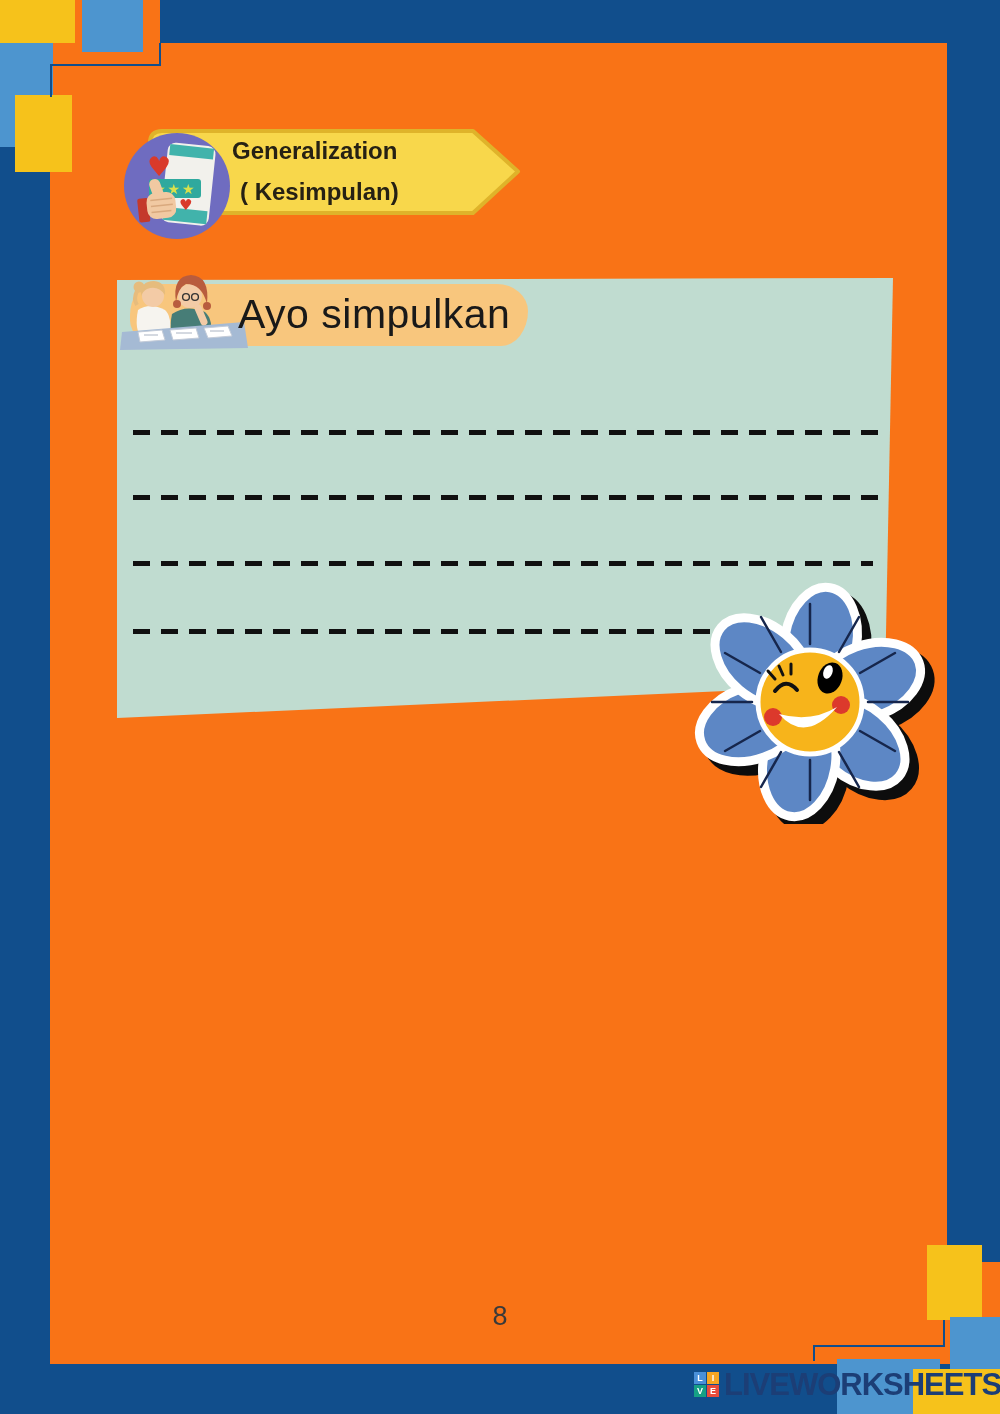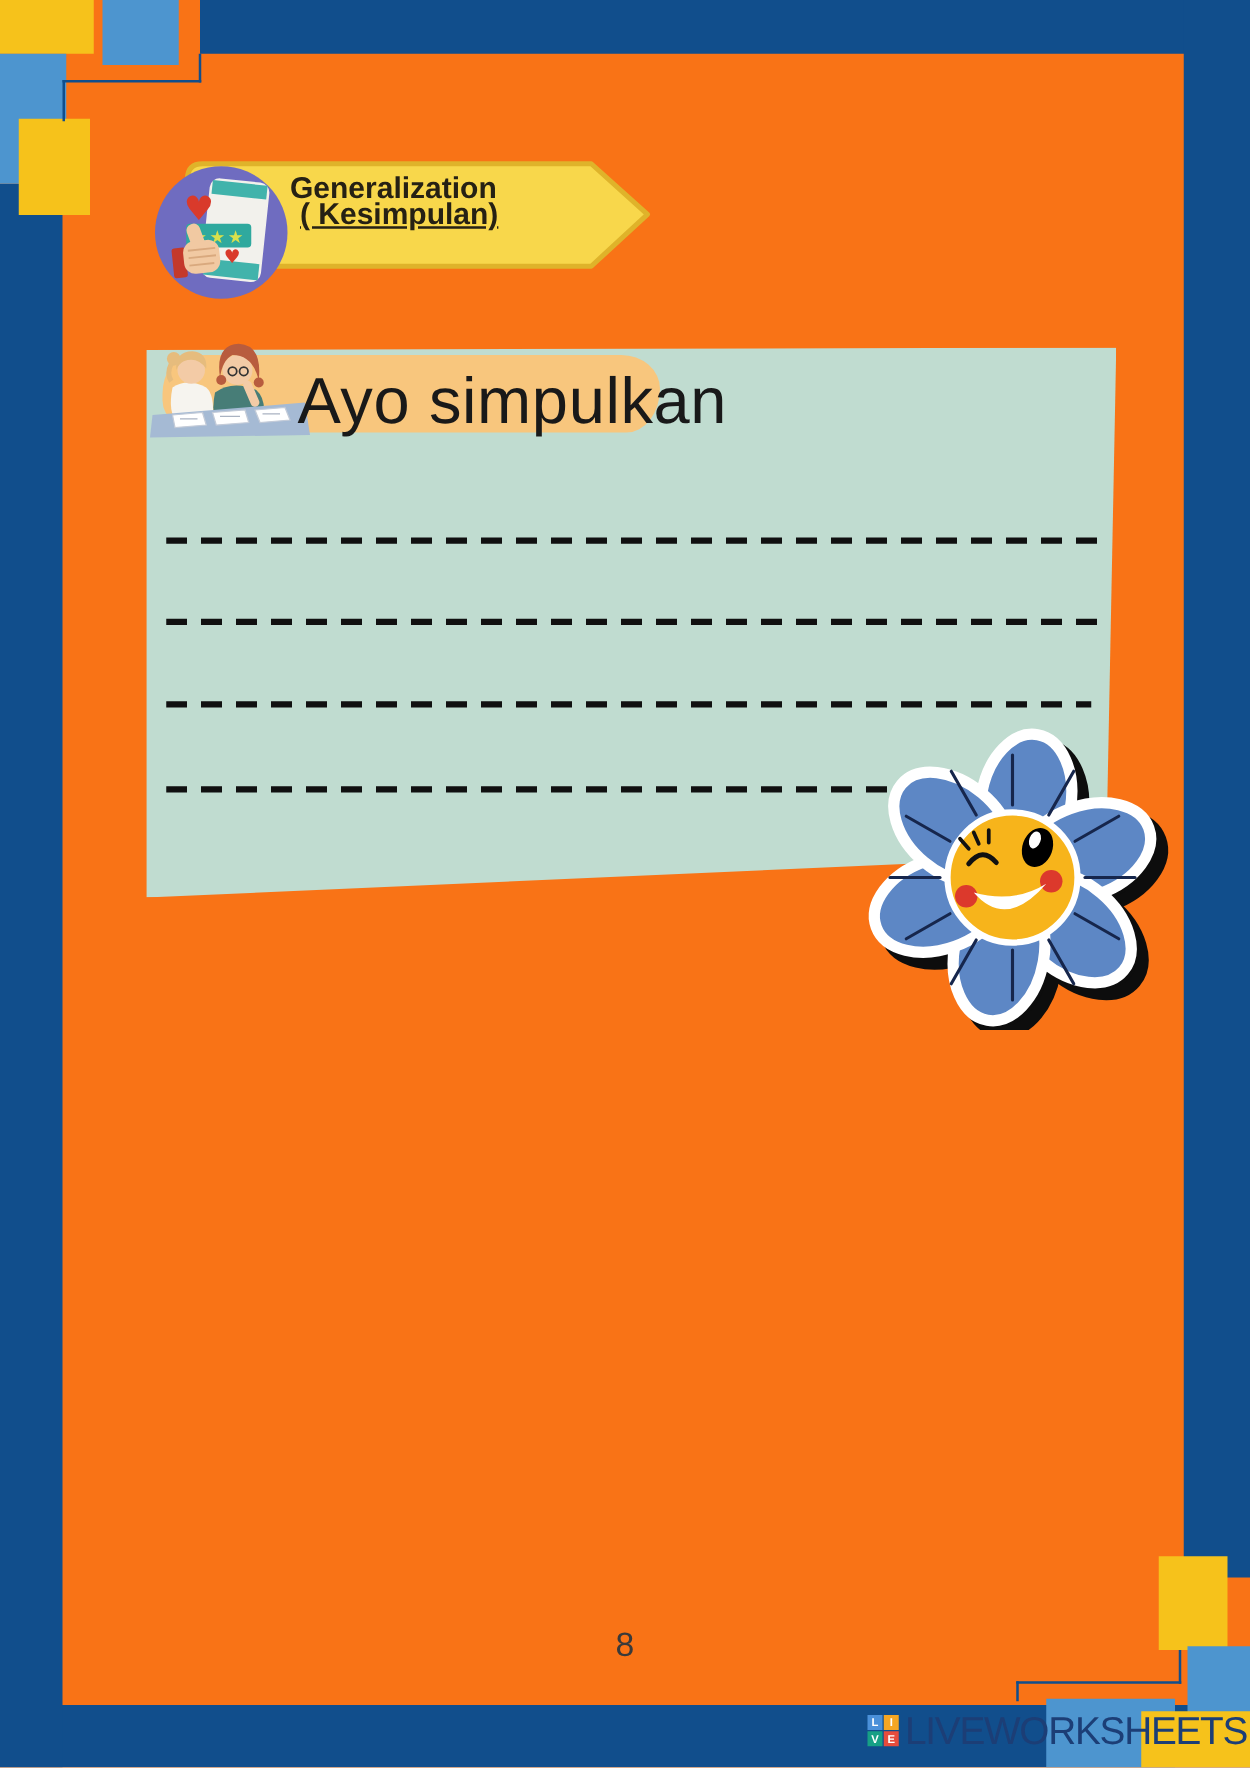--- a/index.html
+++ b/index.html
@@ -25,34 +25,34 @@
   .tl-y2{left:15px;top:95px;width:57px;height:77px;}
   .br-y1{left:927px;top:1245px;width:55px;height:75px;}
   .br-b1{left:950px;top:1317px;width:50px;height:55px;}
   .br-b2{left:837px;top:1359px;width:103px;height:55px;}
   .br-y2{left:913px;top:1369px;width:87px;height:45px;}
   .thin{position:absolute;background:#114e8c;}
   
   .banner-svg{left:137px;top:124px;}
   .banner-text{position:absolute;color:#262114;font-weight:bold;font-size:24px;line-height:1;white-space:nowrap;}
   .banner-line1{left:232px;top:139px;}
-  .banner-line2{left:240px;top:160px;text-decoration:underline;}
+  .banner-line2{left:240px;top:180px;}
   .badge-icon{left:120px;top:129px;}
   
   .panel{
     position:absolute;left:117px;top:278px;width:776px;height:440px;
     background:#c0dcd0;
     clip-path:polygon(0 2px,776px 0,768px 406px,0 440px);
   }
   .blob{
     position:absolute;left:130px;top:284px;width:398px;height:62px;
     background:#f8c67d;border-radius:34px 46px 40px 50px/46px 40px 52px 38px;
   }
   .section-title{
-    position:absolute;left:238px;top:291px;font-size:52px;font-weight:500;
+    position:absolute;left:238px;top:291px;font-size:41px;font-weight:500;
     color:#191919;letter-spacing:.5px;white-space:nowrap;
   }
   .instruction{
     position:absolute;left:133px;top:374px;font-size:22px;color:#233334;white-space:nowrap;
   }
   .dash-line{
     position:absolute;left:133px;height:5px;
     background:repeating-linear-gradient(90deg,#101010 0 17px,transparent 17px 28px);
     cursor:text;
   }
@@ -70,21 +70,21 @@
   .lw-logo{position:absolute;left:694px;top:1372px;width:27px;height:27px;}
   .lw-cell{
     position:absolute;width:12px;height:12px;color:#fff;font-size:9px;font-weight:bold;
     display:flex;align-items:center;justify-content:center;line-height:1;
   }
   .lw-l{left:0;top:0;background:#4a90d9;}
   .lw-i{left:13px;top:0;background:#f5a623;}
   .lw-v{left:0;top:13px;background:#16a085;}
   .lw-e{left:13px;top:13px;background:#e74c3c;}
   .lw-text{
-    position:absolute;left:724px;top:1367px;font-size:31px;font-weight:normal;
+    position:absolute;left:724px;top:1367px;font-size:31px;font-weight:bold;
     color:#1c3e76;letter-spacing:-1px;white-space:nowrap;
   }
 </style>
 </head>
 <body>
 
 <div class="page">
 
   <div class="bar bar-top"></div>
   <div class="bar bar-right"></div>

